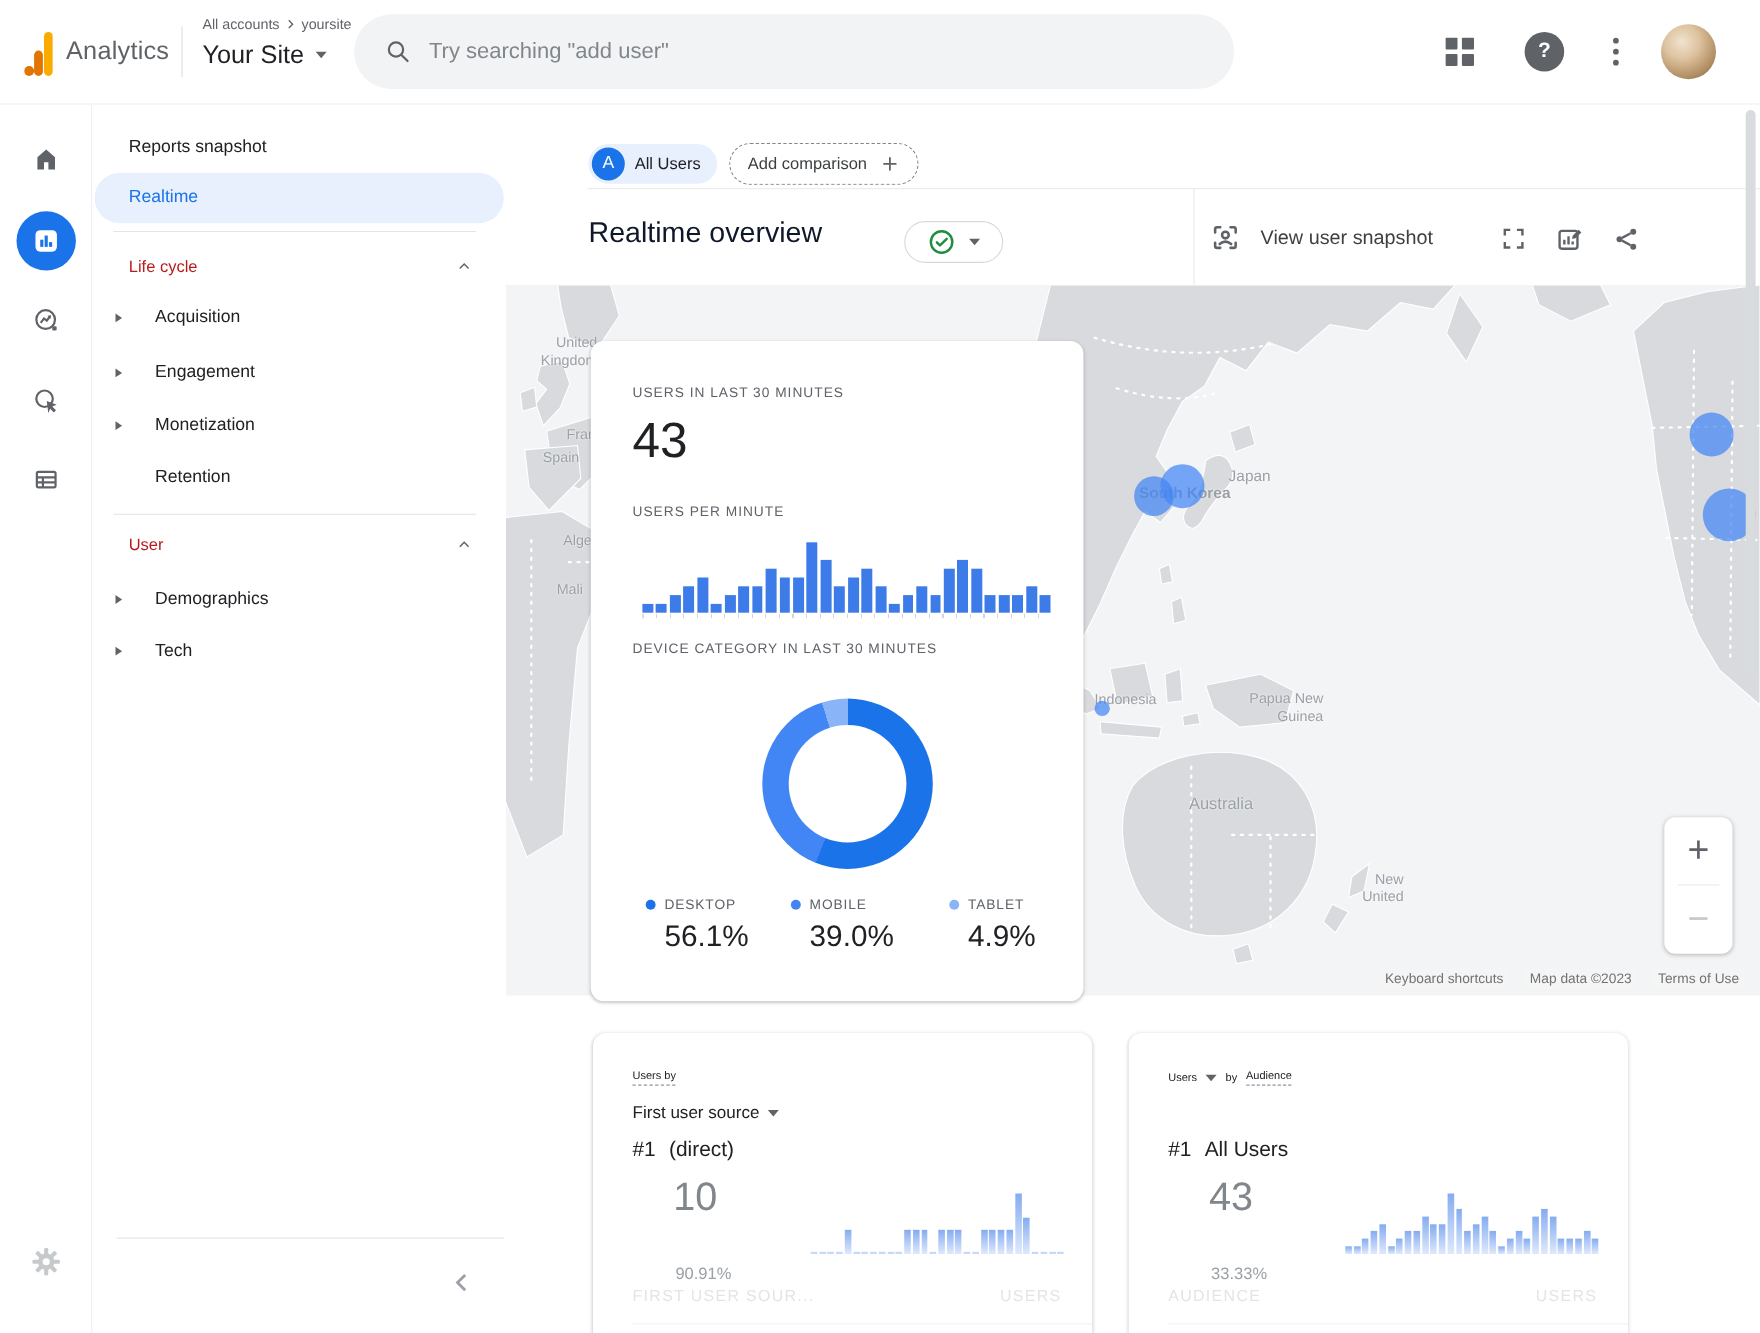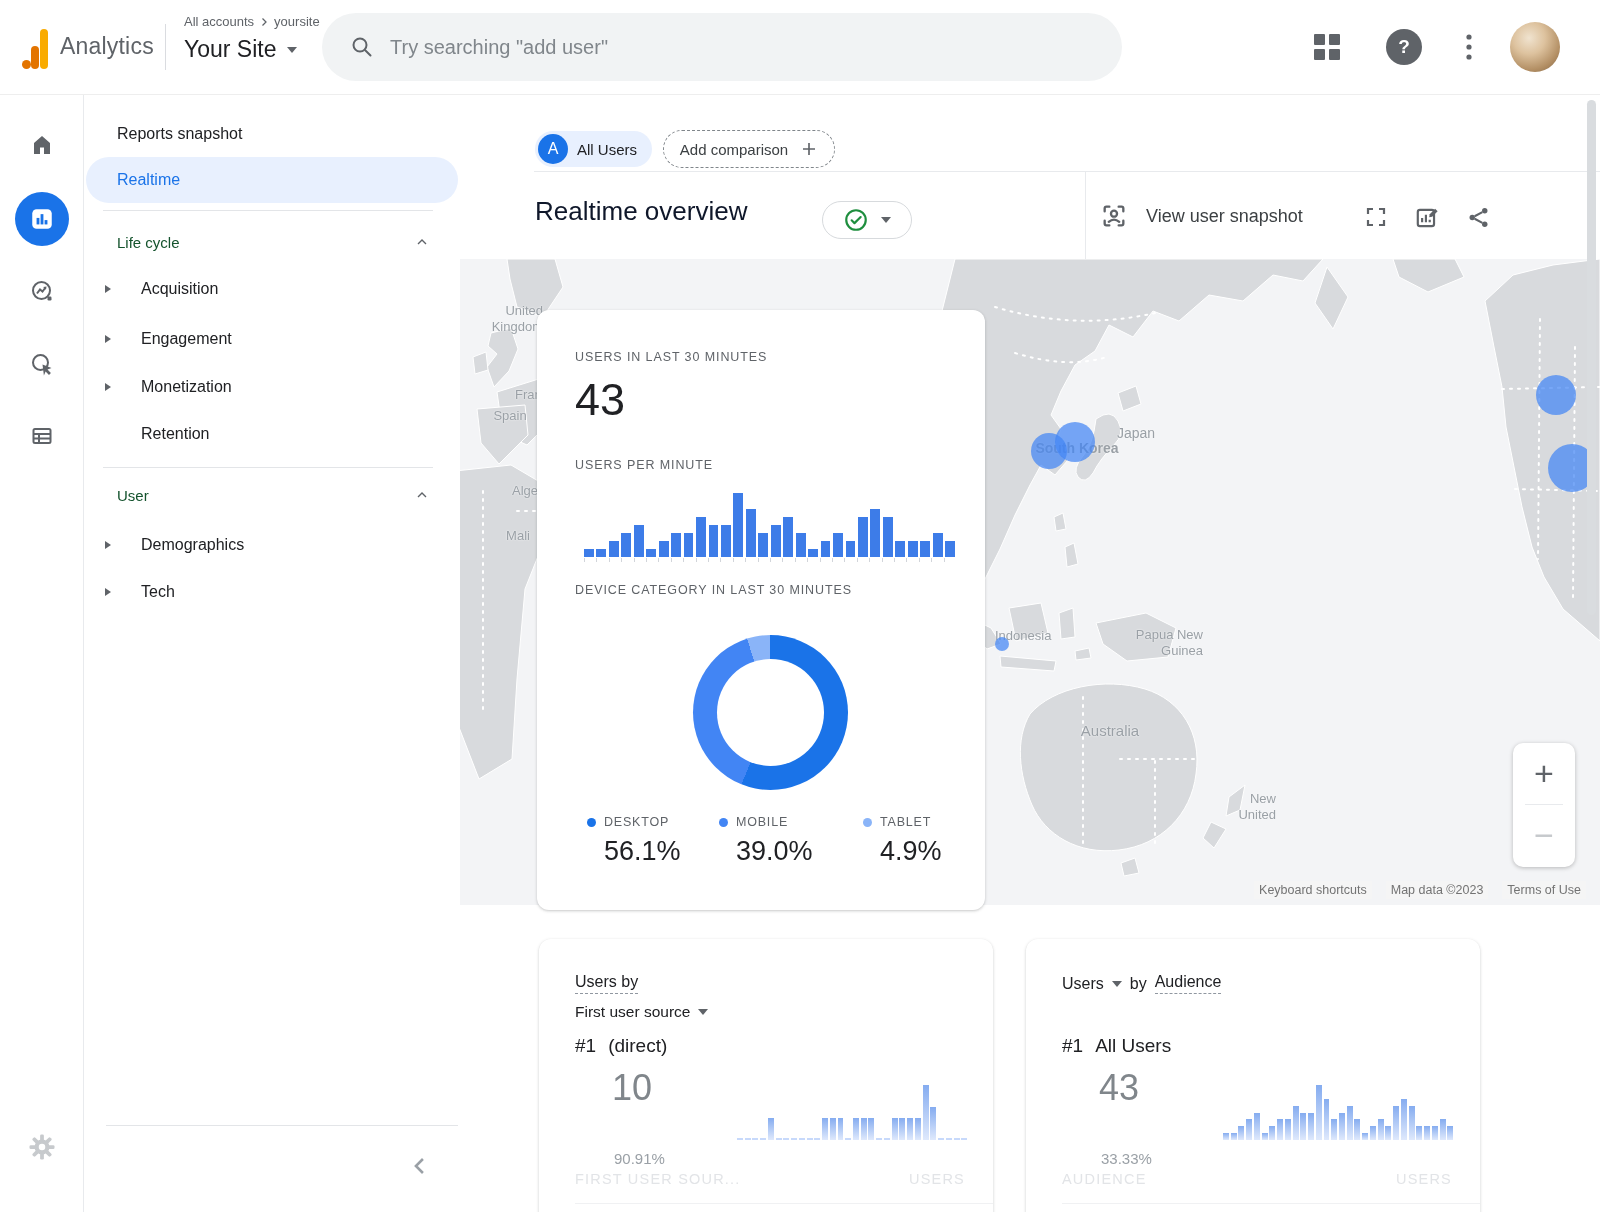--- a/index.html
+++ b/index.html
@@ -26,21 +26,21 @@
 
   
   #rail { position:absolute; left:0; top:95px; width:84px; height:1117px; background:#fff; border-right:1px solid #e8eaed; z-index:40; }
   .rail-icon { position:absolute; left:30px; width:24px; height:24px; cursor:pointer; }
   #rail-active-circle { position:absolute; left:15px; top:97px; width:54px; height:54px; border-radius:50%; background:#1a73e8; display:flex; align-items:center; justify-content:center; cursor:pointer; }
 
   
   #drawer { position:absolute; left:84px; top:95px; width:376px; height:1117px; background:#fff; z-index:40; }
   .nav-row { position:absolute; left:0; right:4px; height:40px; display:flex; align-items:center; cursor:pointer; }
   .nav-label { font-size:16px; color:#202124; }
-  .nav-section-label { font-size:15px; color:#14532d; }
+  .nav-section-label { font-size:15px; color:#b91c1c; }
   .nav-divider { position:absolute; left:19px; width:330px; height:1px; background:#e3e5e8; }
   #nav-realtime { position:absolute; left:2px; top:62px; width:372px; height:46px; background:#e8f0fe; border-radius:23px; display:flex; align-items:center; cursor:pointer; }
   #nav-realtime .nav-label { color:#1a73e8; font-weight:500; margin-left:31px; }
   .tri { width:0; height:0; border-left:6px solid #5f6368; border-top:4.5px solid transparent; border-bottom:4.5px solid transparent; position:absolute; left:21px; }
   .chev-up { position:absolute; left:330px; top:12px; }
 
   
   #chip-all-users { position:absolute; left:535px; top:131px; width:117px; height:36px; background:#e8f0fe; border-radius:18px; display:flex; align-items:center; cursor:pointer; z-index:30; }
   #chip-a { width:30px; height:30px; border-radius:50%; background:#1a73e8; color:#fff; font-size:16px; display:flex; align-items:center; justify-content:center; margin-left:3px; }
   #chip-label { font-size:15px; font-weight:500; color:#202124; margin-left:9px; }
@@ -81,21 +81,21 @@
   .legend-col { position:absolute; top:505px; }
   .legend-head { display:flex; align-items:center; gap:8px; }
   .legend-dot { width:9px; height:9px; border-radius:50%; }
   .legend-label { font-size:12.5px; letter-spacing:.8px; color:#5f6368; }
   .legend-value { font-size:27px; color:#202124; margin-top:7px; margin-left:17px; }
 
   
   .bottom-card { position:absolute; top:939px; width:454px; height:345px; z-index:10; }
   #card-source { left:539px; }
   #card-audience { left:1026px; }
-  .bc-title { position:absolute; left:36px; top:34px; font-size:16px; color:#202124; display:flex; align-items:center; gap:8px; }
+  .bc-title { position:absolute; left:36px; top:34px; font-size:10px; color:#202124; display:flex; align-items:center; gap:8px; }
   .dashed-u { border-bottom:1px dashed #9097a0; padding-bottom:2px; cursor:pointer; }
   .bc-title2 { position:absolute; left:36px; top:64px; font-size:15.5px; color:#202124; display:flex; align-items:center; gap:8px; cursor:pointer; }
   .bc-rank { position:absolute; left:36px; top:96px; font-size:19px; font-weight:500; color:#202124; display:flex; gap:12px; }
   .bc-value { position:absolute; left:73px; top:128px; font-size:36px; color:#80868b; }
   .bc-percent { position:absolute; left:75px; top:178px; font-size:15px; color:#9aa0a6;margin-top:33px; }
   .spark { position:absolute; top:146px; width:230px; height:55px; display:flex; align-items:flex-end; gap:1.8px; }
   .spark .bar { flex:1; }
   .spark .bar.zero { height:2px !important; background:#c7d9fb !important; }
   .bc-headers { position:absolute; left:36px; right:28px; top:232px; display:flex; justify-content:space-between; font-size:14.5px; letter-spacing:1.2px; font-weight:500; color:#e2e4e7; }
   .bc-divider { position:absolute; left:36px; right:0; top:264px; height:1px; background:#f0f1f3; }

